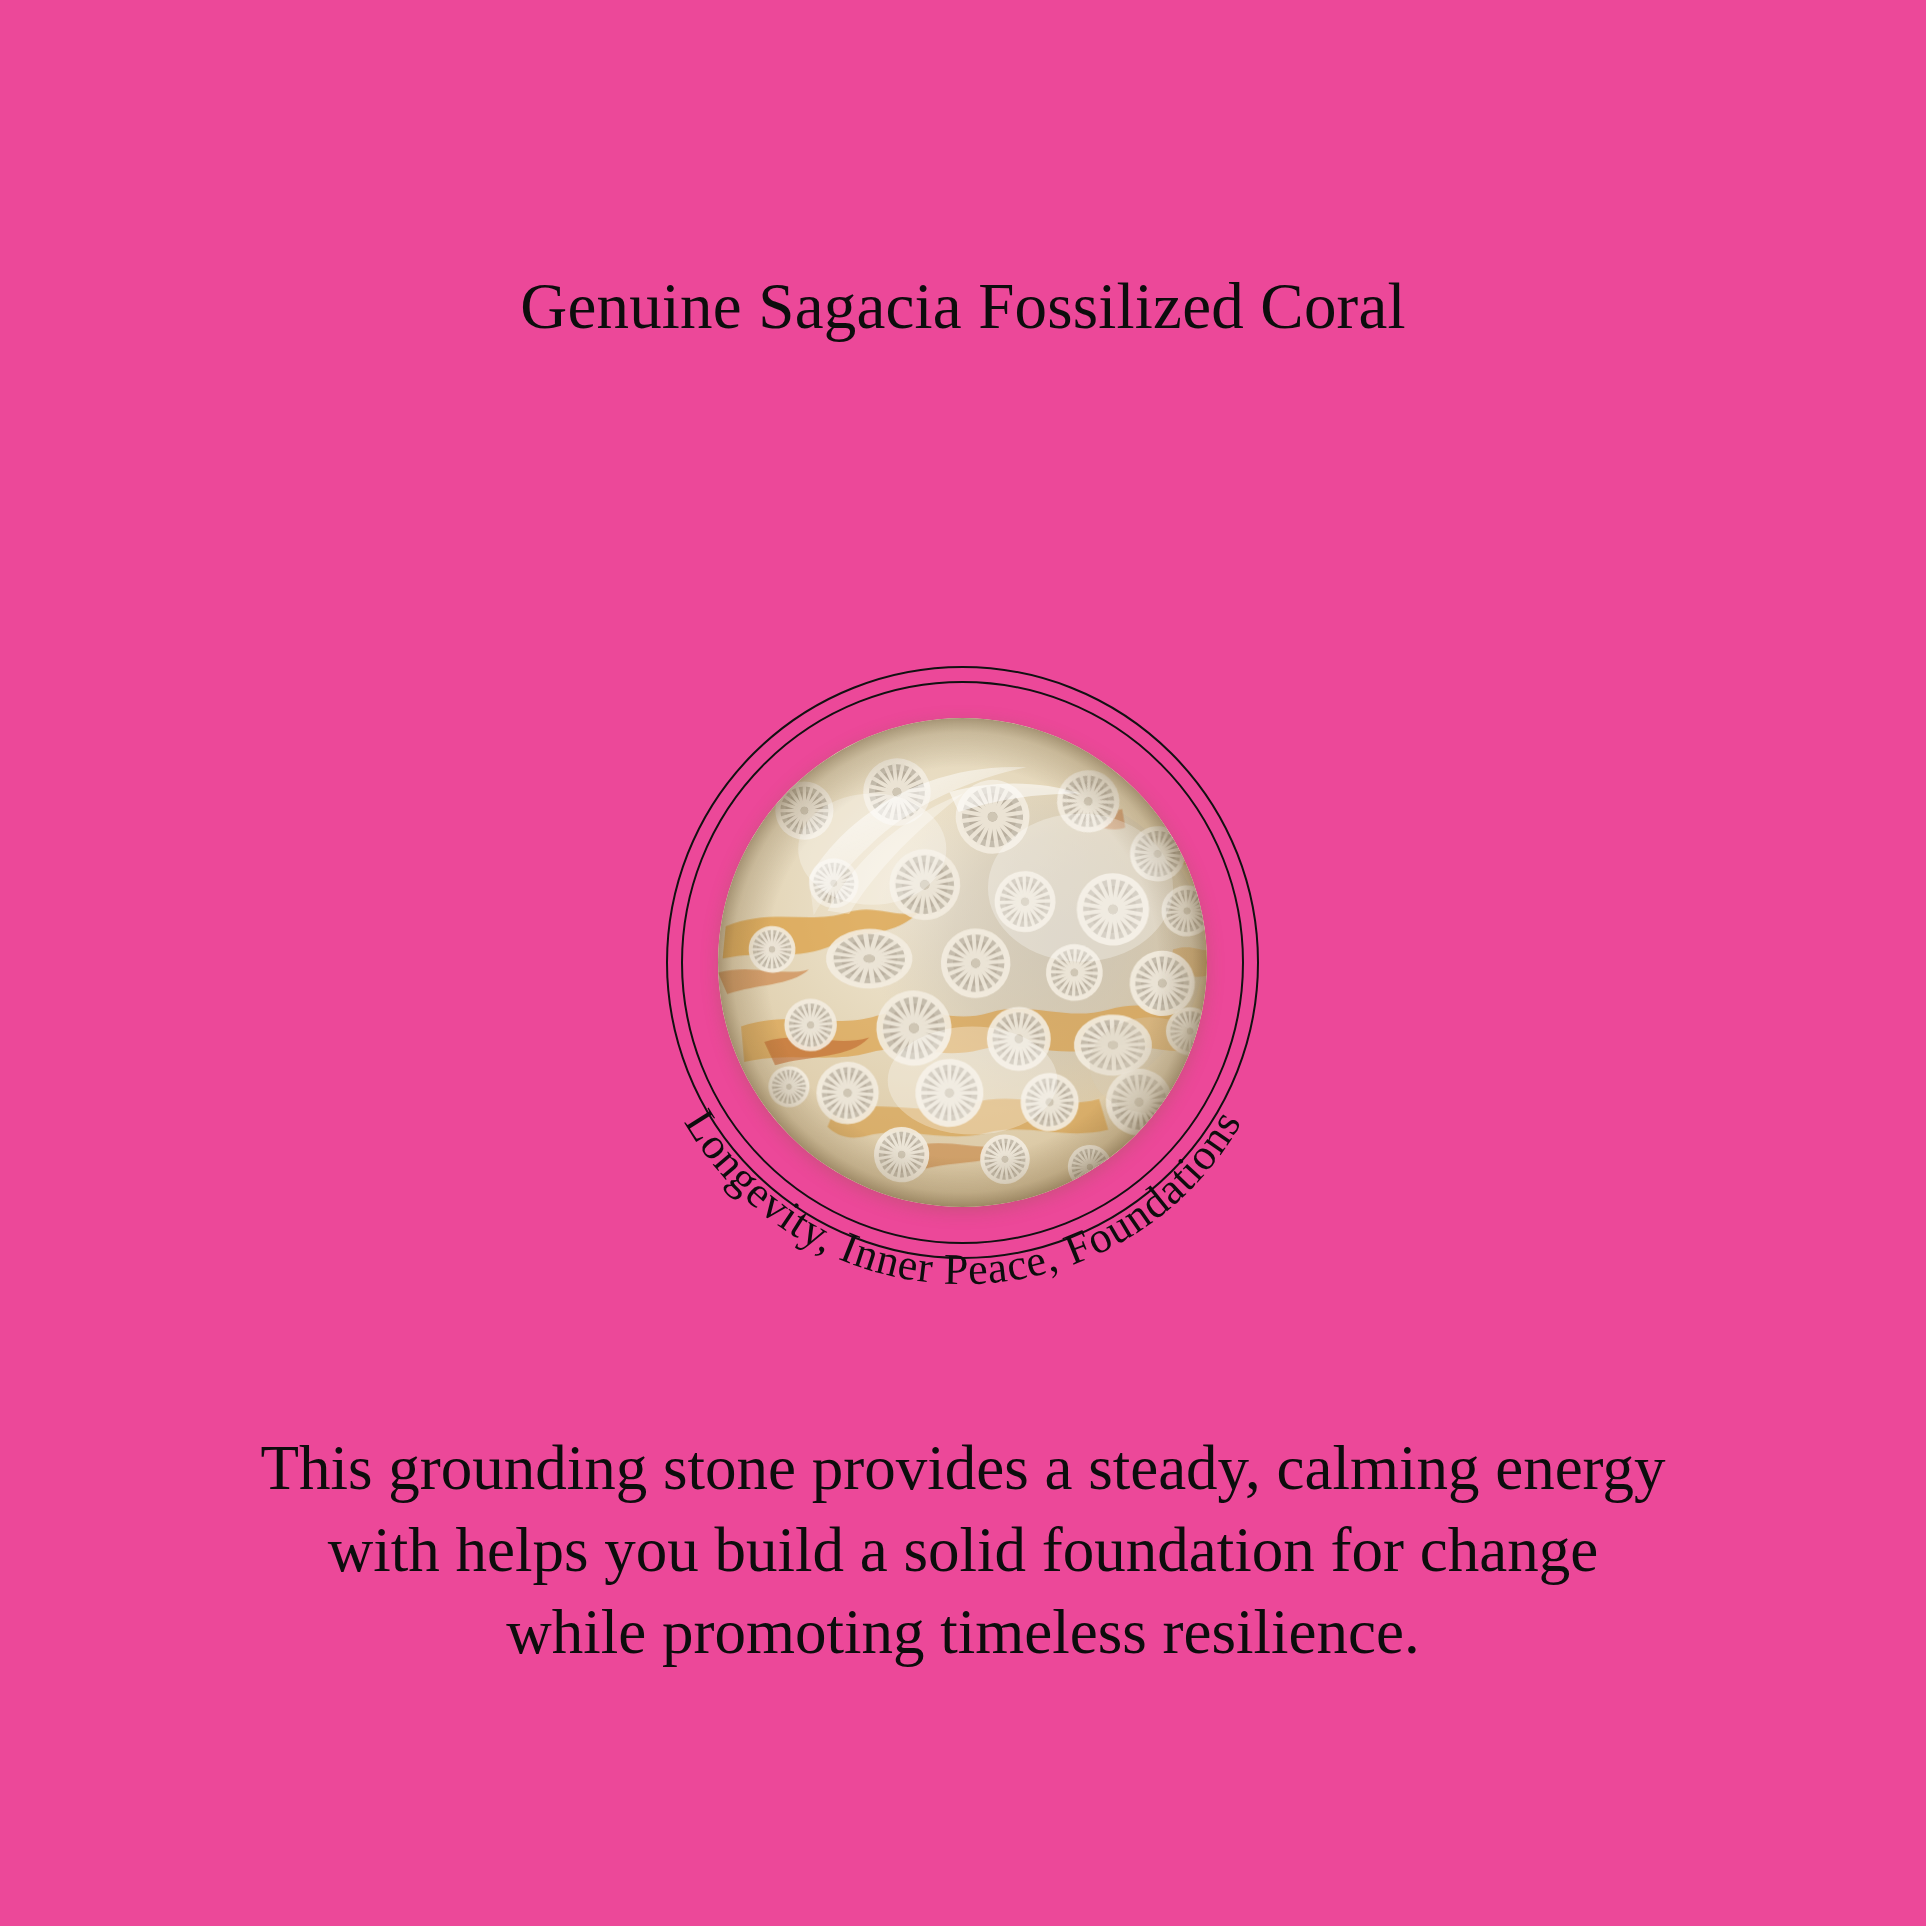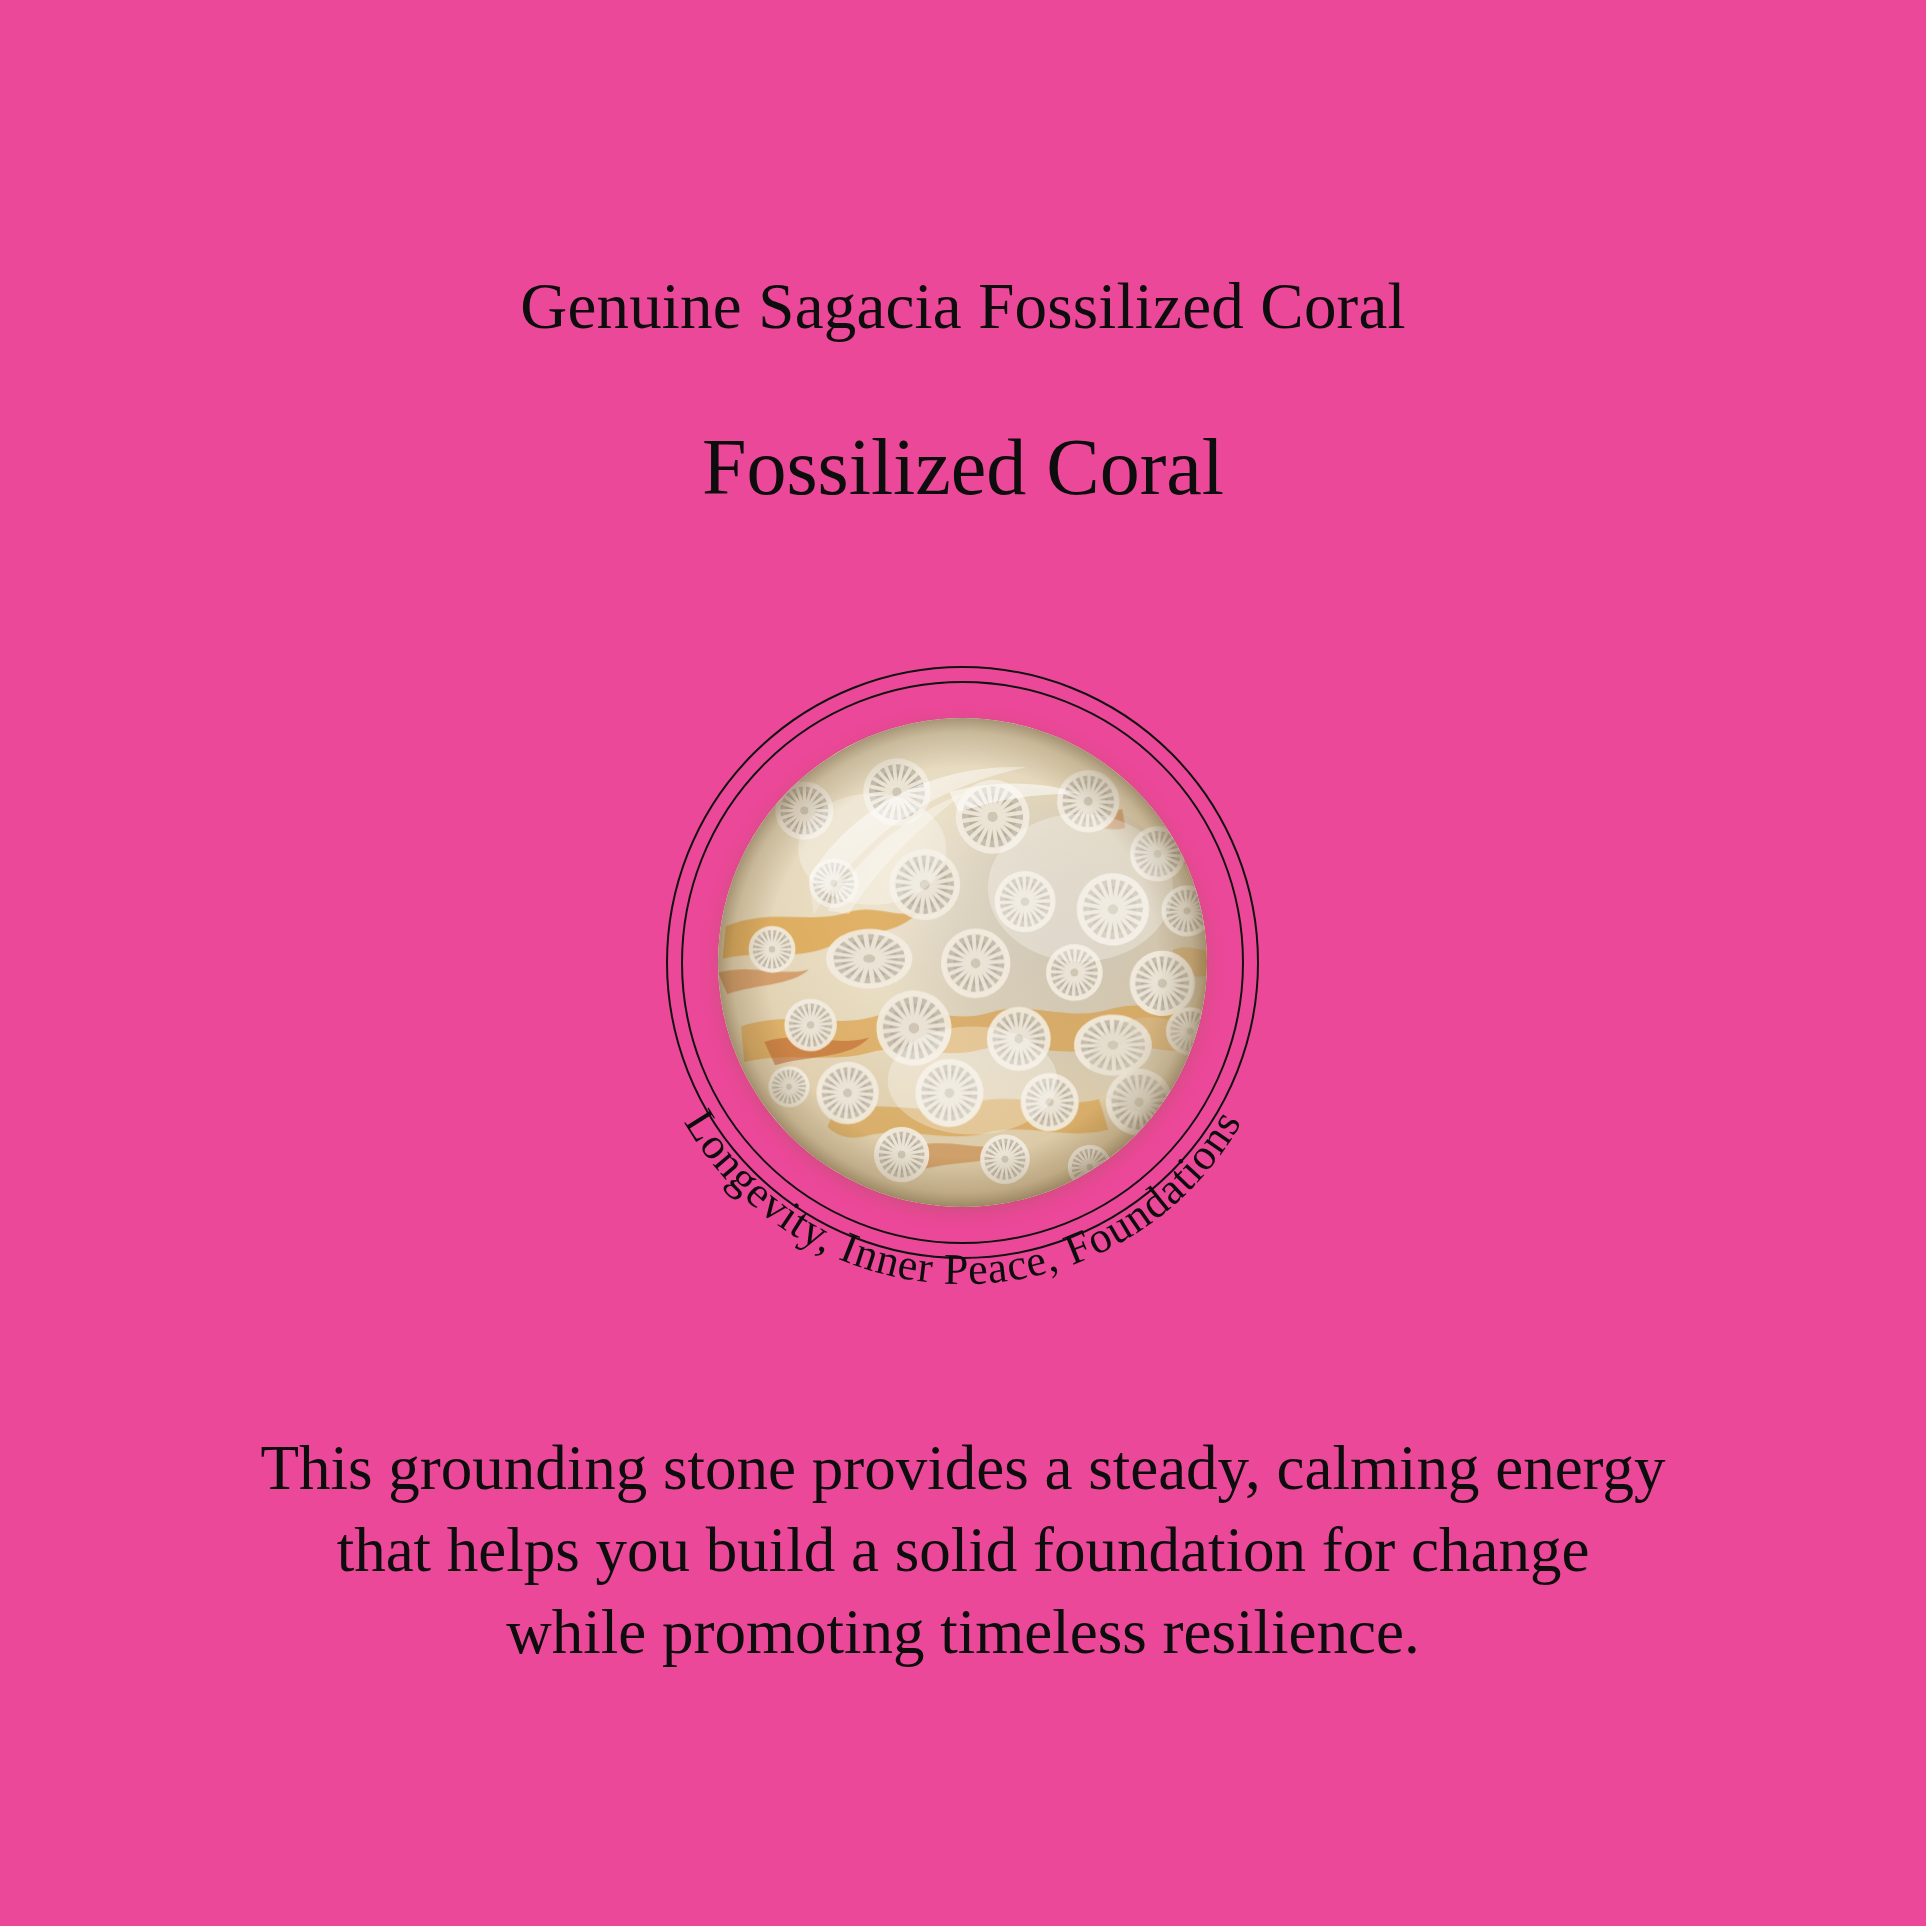--- a/index.html
+++ b/index.html
@@ -118,21 +118,20 @@
 </head>
 <body>
 
 <div id="page">
 
   <div class="heading-block" id="brand-line">
     <span>Genuine Sagacia Fossilized Coral</span>
   </div>
 
   <div class="heading-block" id="tagline-block">
-    <span id="tagline-line-2">Fossilized Coral</span>
   </div>
 
   <div id="emblem">
     <div class="emblem-inner">
 
       <div class="ring" id="ring-outer"></div>
       <div class="ring" id="ring-inner"></div>
 
       <div id="stone">
         <svg id="stone-svg" viewBox="0 0 634 634" preserveAspectRatio="xMidYMid slice">
@@ -280,18 +279,18 @@
         <text>
           <textPath href="#arc-bottom" startOffset="50%" text-anchor="middle">Longevity, Inner Peace, Foundations</textPath>
         </text>
       </svg>
 
     </div>
   </div>
 
   <div id="body-copy">
     <span>This grounding stone provides a steady, calming energy</span>
-    <span>that helps you build a solid foundation for change</span>
+    <span>with helps you build a solid foundation for change</span>
     <span>while promoting timeless resilience.</span>
   </div>
 
 </div>
 
 
 </body></html>

